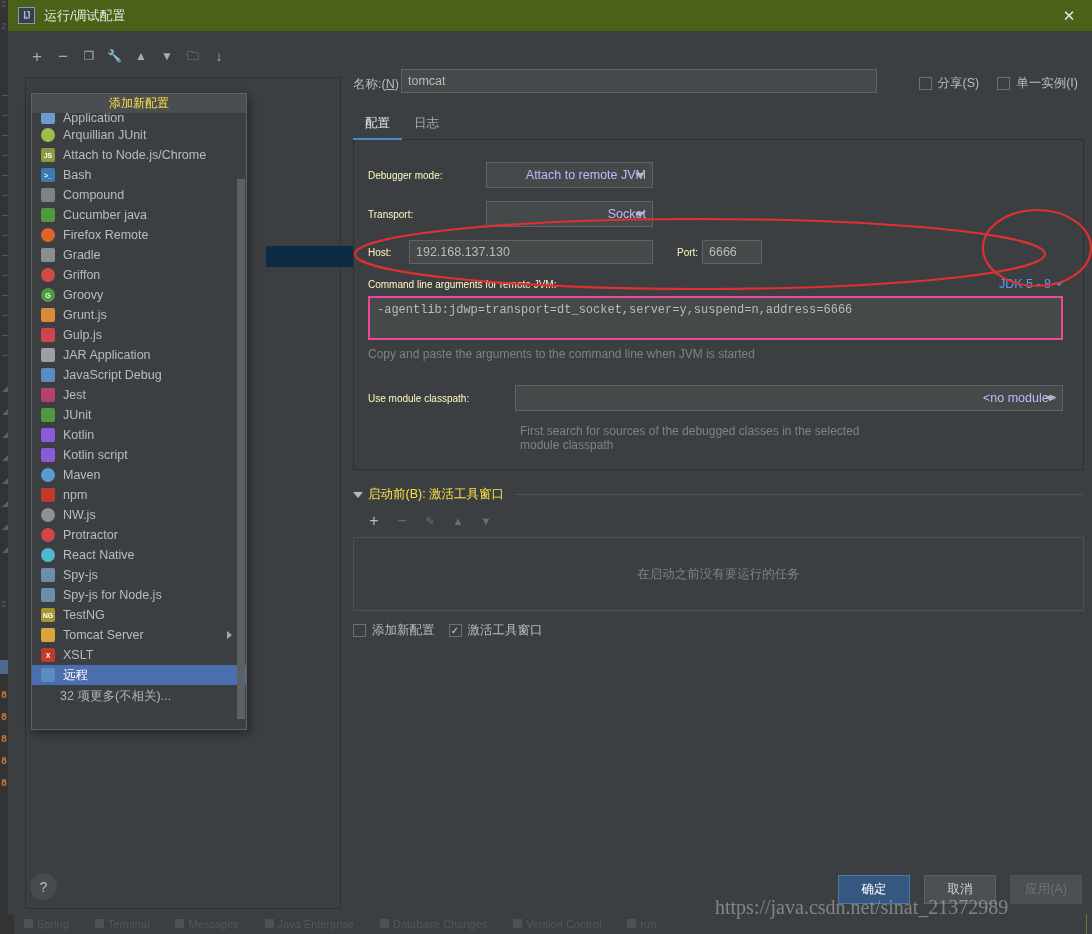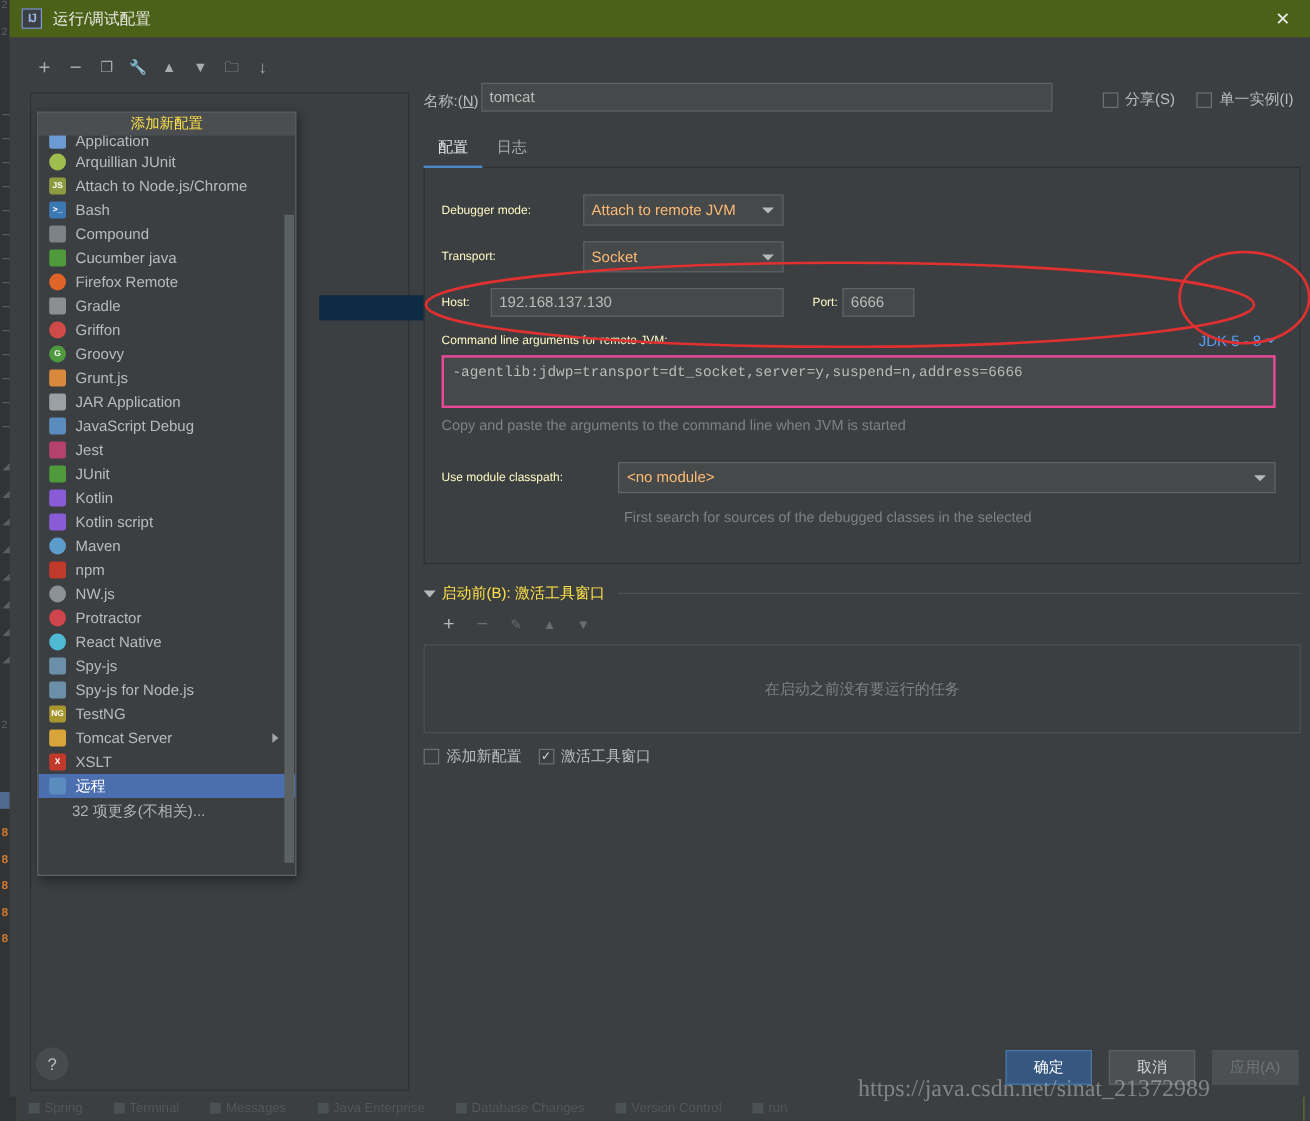--- a/index.html
+++ b/index.html
@@ -192,23 +192,23 @@
   .form-box {
     margin-top: 0; border: 1px solid #2e3133; border-top: none;
     background: #3c3f41; height: 330px; position: relative;
     padding: 22px 20px 0 14px;
   }
 
   .frow { display: flex; align-items: center; margin-bottom: 13px; }
   .flabel { color: #fef9c3; font-size: 10px; }
 
   .combo {
-    background: #45494a; border: 1px solid #5e6366; color: #fdba74;
+    background: #45494a; border: 1px solid #5e6366; color: #c4b5fd;
     font-size: 12.5px; height: 24px; display: flex; align-items: center;
-    padding: 12px 6px; position: relative;
+    padding: 12px 6px; position: relative; justify-content: flex-end;
   }
   .combo .caret {
     position: absolute; right: 7px; width: 0; height: 0;
     border-left: 5px solid transparent; border-right: 5px solid transparent;
     border-top: 5px solid #b5b9bc;
   }
 
   .hint { color: #7e8285; font-size: 12px; }
 
   .cmdarea {
@@ -450,20 +450,26 @@
               <span class="lbl">Groovy</span>
             </div>
             <div class="popup-row">
               <span class="ico">
                 <span class="ico-sq" style="background: rgb(216, 137, 59);"></span>
               </span>
               <span class="lbl">Grunt.js</span>
             </div>
             <div class="popup-row">
               <span class="ico">
+                <span class="ico-sq" style="background: rgb(208, 69, 76);"></span>
+              </span>
+              <span class="lbl">Gulp.js</span>
+            </div>
+            <div class="popup-row">
+              <span class="ico">
                 <span class="ico-sq" style="background: rgb(154, 160, 164);"></span>
               </span>
               <span class="lbl">JAR Application</span>
             </div>
             <div class="popup-row">
               <span class="ico">
                 <span class="ico-sq" style="background: rgb(91, 140, 190);"></span>
               </span>
               <span class="lbl">JavaScript Debug</span>
             </div>
@@ -631,20 +637,21 @@
 
           <div class="frow" style="margin-top:24px">
             <div class="flabel" style="width:152px">Use module classpath:</div>
             <div class="combo" style="width:564px">
               <span>&lt;no module&gt;</span>
               <span class="caret"></span>
             </div>
           </div>
 
           <div class="hint" style="margin-left:152px">First search for sources of the debugged classes in the selected</div>
+          <div class="hint" style="margin-left:152px">module classpath</div>
         </div>
 
         <div class="bl-head">
           <span class="bl-tri"></span>
           <span class="bl-title">启动前(B): 激活工具窗口</span>
           <span class="bl-rule"></span>
         </div>
 
         <div class="bl-toolbar" id="bltoolbar">
             <span style="color: rgb(184, 188, 191); font-size: 16px; width: 22px; text-align: center; line-height: 1;">+</span>

